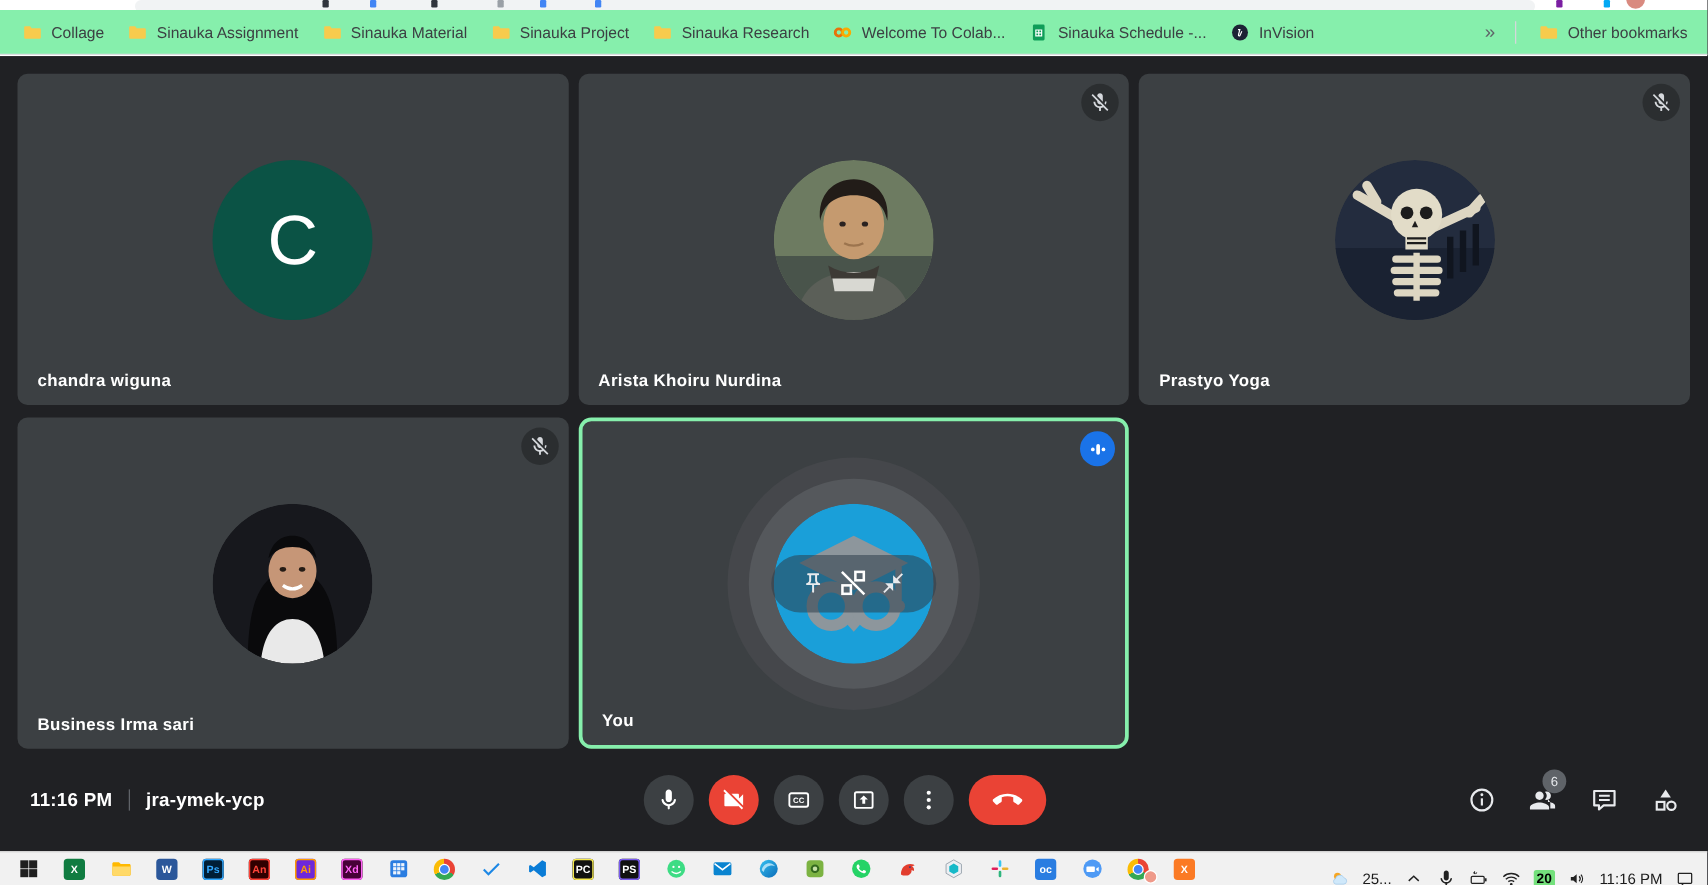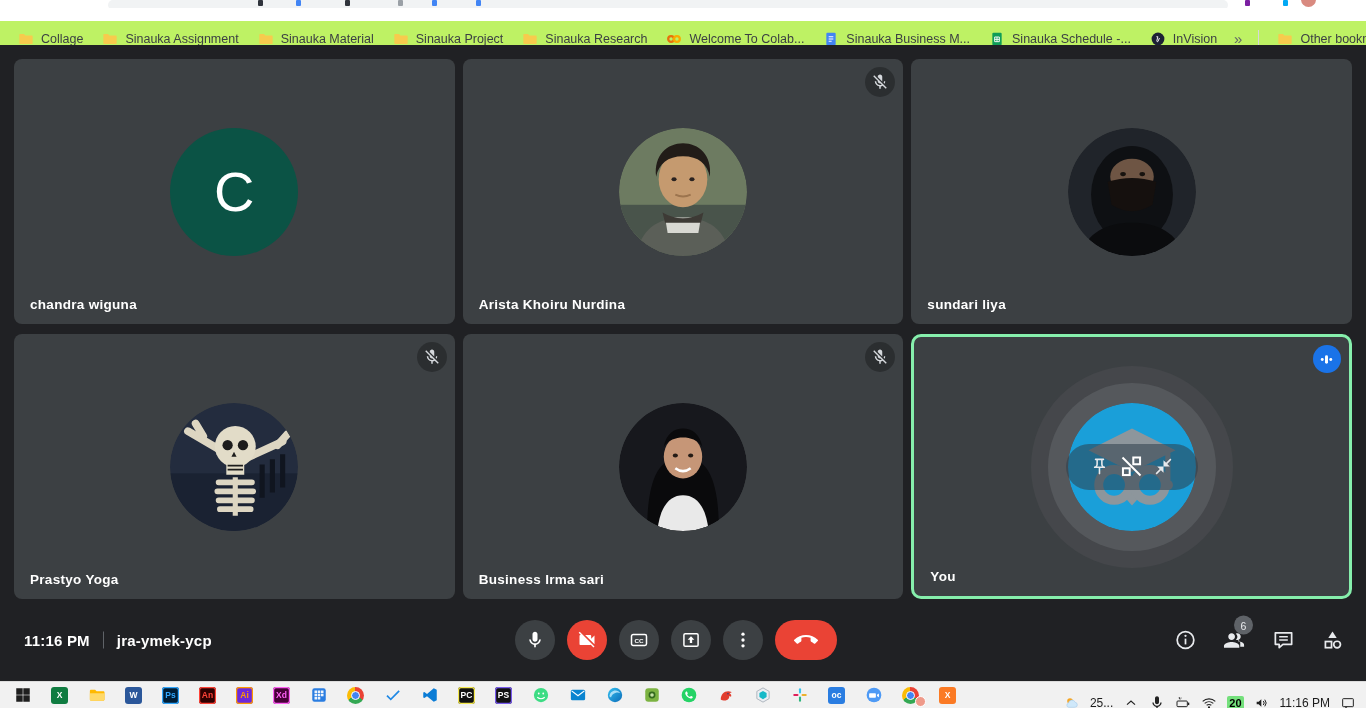--- a/index.html
+++ b/index.html
@@ -8,22 +8,22 @@
   
   .chrome-top{position:absolute;top:0;left:0;right:0;height:45px;background:#fff;}
   .topstrip{position:absolute;top:0;left:0;right:0;height:8px;background:#fff;overflow:hidden;}
   .omni{position:absolute;top:0;left:108px;width:1120px;height:10px;background:#f1f3f4;border-radius:9px;}
   .frag{position:absolute;top:0;height:6px;width:5px;border-radius:1px;}
   .f1{left:258px;background:#30343c;}  .f2{left:296px;background:#4285f4;}
   .f3{left:345px;background:#30343c;}  .f4{left:398px;background:#9aa0a6;}
   .f5{left:432px;background:#4285f4;}  .f6{left:476px;background:#4285f4;}
   .f7{left:1245px;background:#7b1fa2;} .f8{left:1283px;background:#03a9f4;}
   .avatar-frag{position:absolute;top:-8px;left:1301px;width:15px;height:15px;border-radius:50%;background:#d98a80;}
-  .bookmarks-bar{position:absolute;top:8px;left:0;right:0;height:36px;background:#bef264;
-       border-bottom:1px solid #dadce0;display:flex;align-items:center;padding:0 16px 0 12px;box-sizing:border-box;margin-top:13px;}
+  .bookmarks-bar{position:absolute;top:8px;left:0;right:0;height:36px;background:#86efac;
+       border-bottom:1px solid #dadce0;display:flex;align-items:center;padding:0 16px 0 12px;box-sizing:border-box;}
   #bm-items{display:flex;align-items:center;}
   .bm-item{display:flex;align-items:center;gap:7px;padding:4px 13px 4px 6px;border-radius:4px;
        font-size:12.5px;color:#3c4043;white-space:nowrap;}
   .bm-item .icon,.bm-right .icon{width:16px;height:16px;display:inline-flex;}
   .bm-item svg,.bm-right svg{width:16px;height:16px;}
   .bm-right{margin-left:auto;display:flex;align-items:center;gap:12px;}
   .bm-chevron{color:#5f6368;font-size:15px;padding:0 4px;}
   .bm-sep{width:1px;height:18px;background:#d5d7da;}
   .bm-item.other{padding-right:0;}
   
@@ -158,31 +158,20 @@
                   <circle cx="7.6" cy="12" r="4.3" stroke="#e8710a"></circle>
                   <circle cx="16.4" cy="12" r="4.3" stroke="#f9ab00"></circle>
                 </g>
               </svg>
             </span>
             <span class="bm-label">Welcome To Colab...</span>
           </div>
           <div class="bm-item">
             <span class="icon">
               <svg viewBox="0 0 24 24">
-                <rect x="5" y="2.5" width="14" height="19" rx="1.6" fill="#4285f4"></rect>
-                <g stroke="#fff" stroke-width="1.6">
-                  <path d="M8.5 8.5h7M8.5 12h7M8.5 15.5h4.5"></path>
-                </g>
-              </svg>
-            </span>
-            <span class="bm-label">Sinauka Business M...</span>
-          </div>
-          <div class="bm-item">
-            <span class="icon">
-              <svg viewBox="0 0 24 24">
                 <rect x="5" y="2.5" width="14" height="19" rx="1.6" fill="#0f9d58"></rect>
                 <g stroke="#fff" stroke-width="1.4" fill="none">
                   <path d="M8.5 9h7v7h-7zM8.5 12.5h7M12 9v7"></path>
                 </g>
               </svg>
             </span>
             <span class="bm-label">Sinauka Schedule -...</span>
           </div>
           <div class="bm-item">
             <span class="icon">
@@ -238,41 +227,20 @@
                 <path d="M34 66c10 6 22 6 32 0l-2 8H36z" fill="#3d3a35"></path>
               </g>
             </svg>
           </div>
           <div class="mute-badge">
             <svg viewBox="0 0 24 24" fill="currentColor">
               <path d="M19 11h-1.7c0 .74-.16 1.43-.43 2.05l1.23 1.23c.56-.98.9-2.09.9-3.28zm-4.02.17c0-.06.02-.11.02-.17V5c0-1.66-1.34-3-3-3S9 3.34 9 5v.18l5.98 5.99zM4.27 3L3 4.27l6.01 6.01V11c0 1.66 1.34 3 3 3 .22 0 .44-.03.65-.08l1.66 1.66c-.71.33-1.5.52-2.31.52-2.76 0-5-2.24-5-5H5c0 3.41 2.72 6.23 6 6.72V21h2v-3.08c.91-.13 1.77-.45 2.54-.9L19.73 21 21 19.73 4.27 3z"></path>
             </svg>
           </div>
           <div class="tile-name">Arista Khoiru Nurdina</div>
-        </div>
-        <div class="tile">
-          <div class="avatar">
-            <svg viewBox="0 0 100 100">
-              <defs>
-                <clipPath id="cps">
-                  <circle cx="50" cy="50" r="50"></circle>
-                </clipPath>
-              </defs>
-              <g clip-path="url(#cps)">
-                <rect width="100" height="100" fill="#20242a"></rect>
-                <ellipse cx="50" cy="52" rx="32" ry="38" fill="#0e1013"></ellipse>
-                <ellipse cx="50" cy="38" rx="17" ry="14" fill="#6e5544"></ellipse>
-                <ellipse cx="43" cy="36" rx="2.2" ry="1.6" fill="#17130f"></ellipse>
-                <ellipse cx="58" cy="36" rx="2.2" ry="1.6" fill="#17130f"></ellipse>
-                <path d="M31 42q19-6 38 0l-3 18q-16 10-32 0z" fill="#15100e"></path>
-                <path d="M10 100c4-18 20-26 40-26s36 8 40 26z" fill="#0b0c0e"></path>
-              </g>
-            </svg>
-          </div>
-          <div class="tile-name">sundari liya</div>
         </div>
         <div class="tile">
           <div class="avatar">
             <svg viewBox="0 0 100 100">
               <defs>
                 <clipPath id="cpp">
                   <circle cx="50" cy="50" r="50"></circle>
                 </clipPath>
               </defs>
               <g clip-path="url(#cpp)">

